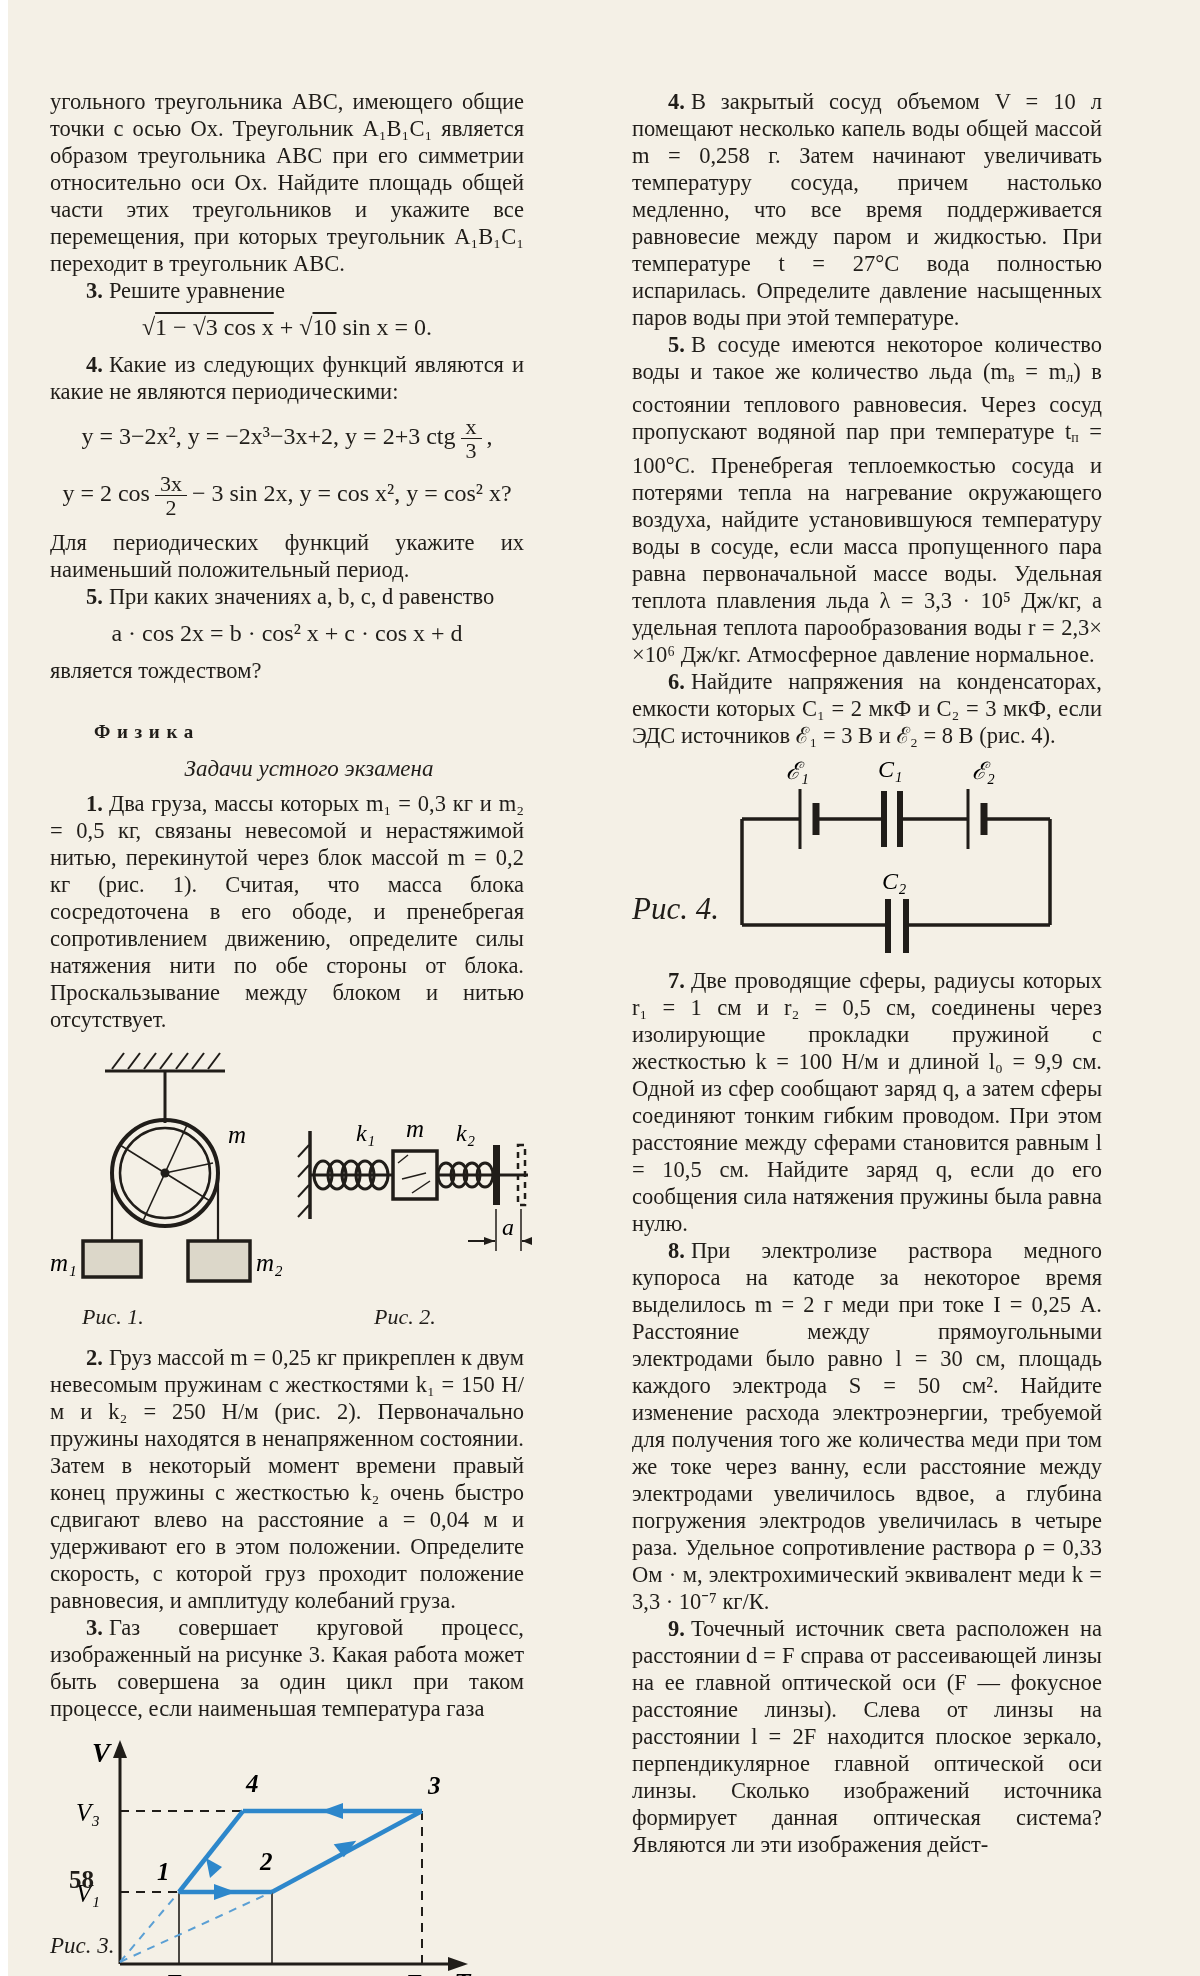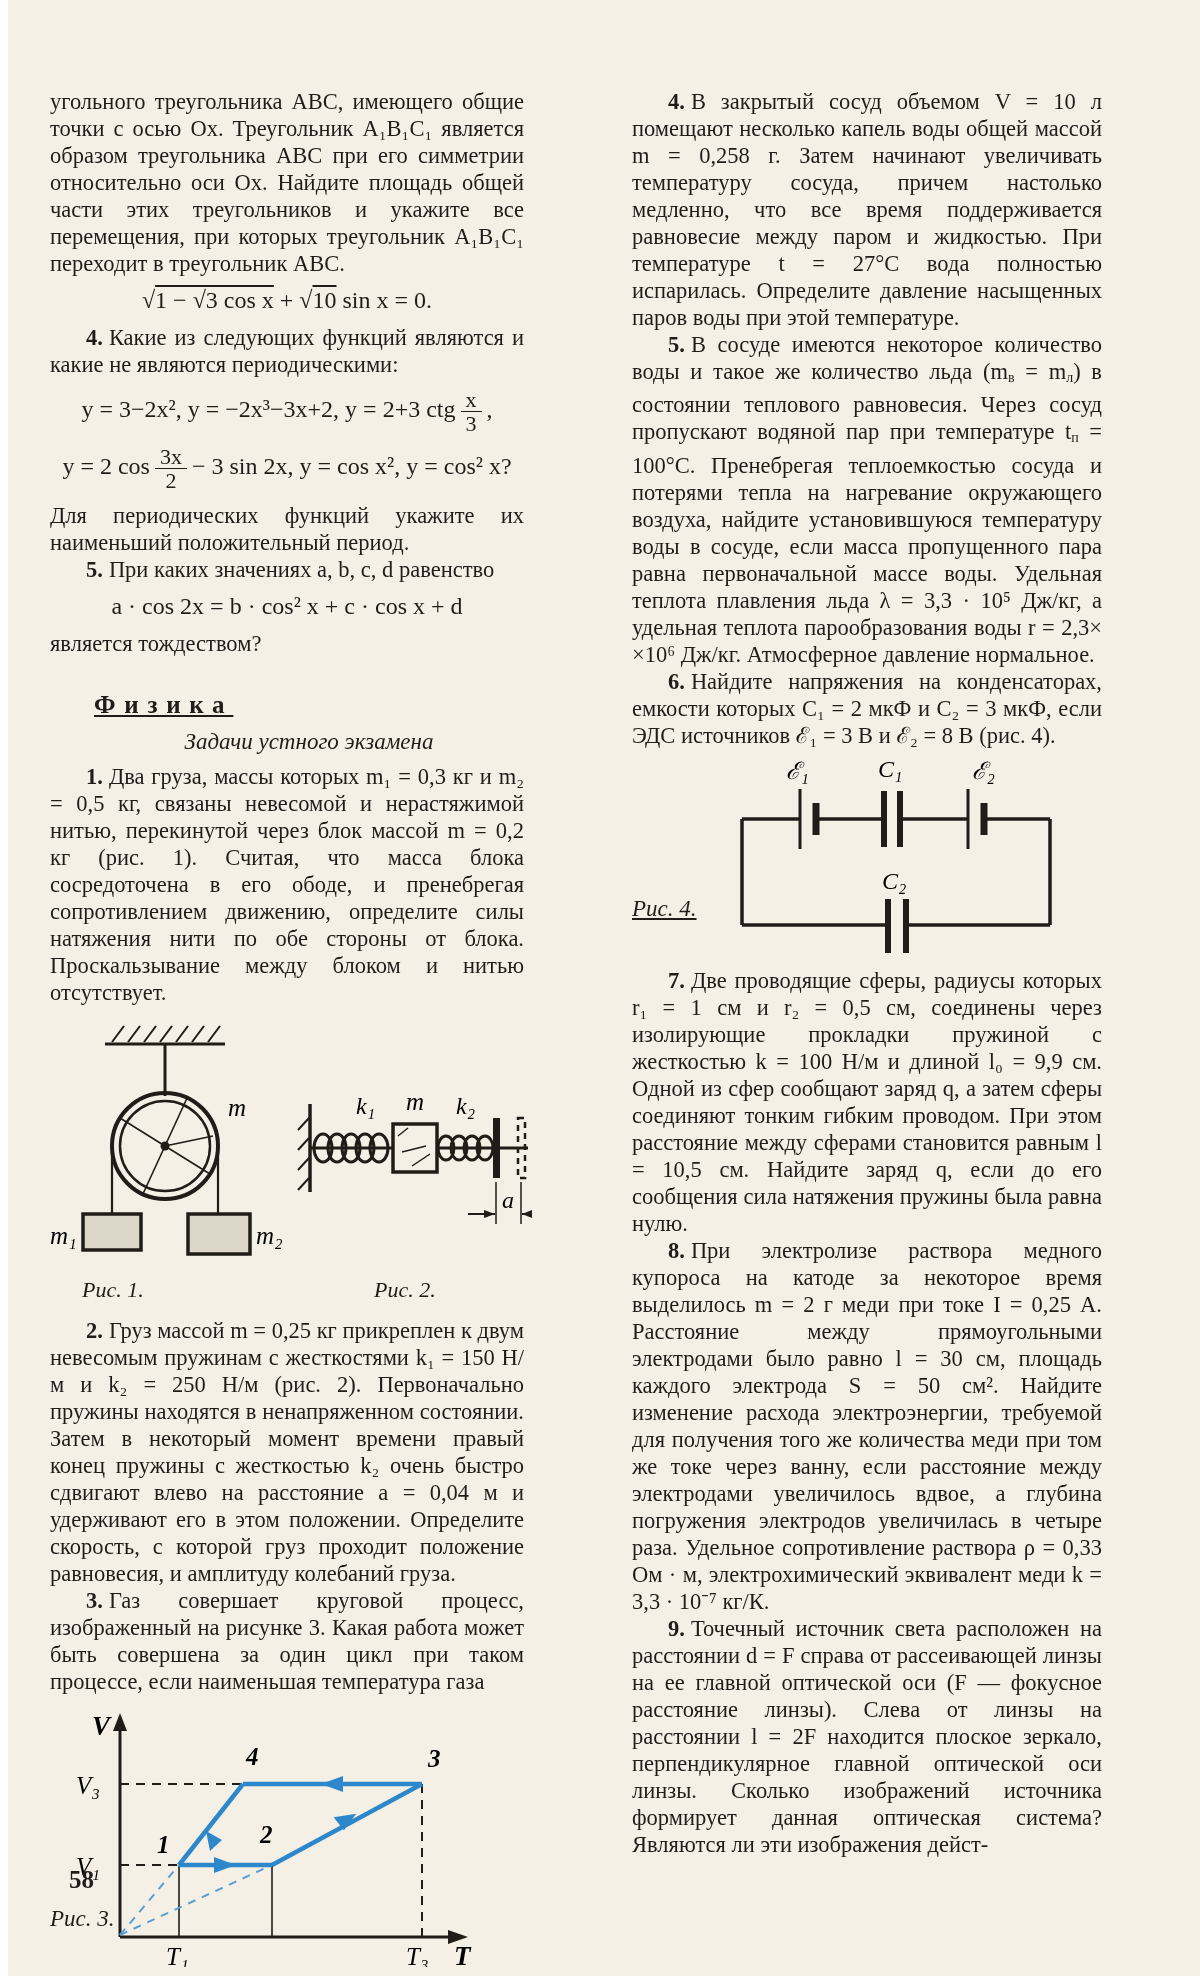--- a/index.html
+++ b/index.html
@@ -13,42 +13,43 @@
   .col-left{left:42px; width:474px;}
   .col-right{left:624px; width:470px;}
   p{margin:0; text-align:justify;}
   p.prob{text-indent:36px;}
   .pnum{font-weight:bold; padding-right:6px;}
   .eq{ text-align:center; font-size:24px; margin:10px 0 10px 0; text-indent:0;}
   .ovl{text-decoration:overline; text-decoration-thickness:1.5px;}
   .frac{display:inline-flex; flex-direction:column; align-items:center; vertical-align:middle; margin:0 5px; line-height:1.05; font-size:22px;}
   .frac .fn{border-bottom:1.8px solid #201d19; padding:0 5px;}
   .frac .fd{padding:0 5px;}
-  .sec-title{font-weight:bold; letter-spacing:0.35em; margin:34px 0 10px 44px; font-size:25px;text-decoration:underline;}
+  .sec-title{font-weight:bold; letter-spacing:0.35em; margin:34px 0 10px 44px; font-size:19px;}
   .sec-sub{font-style:italic; margin:0 0 8px 44px; font-size:23px;text-align:center;}
   .csub{font-size:0.62em; vertical-align:-0.25em;}
   .figrow{display:flex; align-items:flex-end; margin:12px 0 14px 0;}
   .figbox{display:flex; flex-direction:column;}
   .figcap{font-style:italic; font-size:22px; margin-top:6px;}
   .fig3wrap{position:relative; margin-top:10px;}
   .fig3cap{position:absolute; left:0px; top:200px; font-style:italic; font-size:23px;}
   .fig4wrap{position:relative; margin-top:8px; height:210px;}
-  .fig4cap{position:absolute; left:0px; top:138px; font-style:italic; font-size:23px;text-decoration:underline;}
+  .fig4cap{position:absolute; left:0px; top:138px; font-style:italic; font-size:31px;}
   .pageno{position:absolute; left:61px; top:1866px; font-weight:bold; font-size:25px;}
   svg{display:block;}
   .svglabel{font-family:"Liberation Serif", serif; font-style:italic;}
 </style>
 </head>
 <body>
 
 <div class="page">
 
   <div class="col col-left">
     <p>угольного треугольника ABC, имеющего общие точки с осью Ox. Треугольник A₁B₁C₁ является образом треугольника ABC при его симметрии относительно оси Ox. Найдите площадь общей части этих треугольников и укажите все перемещения, при которых треугольник A₁B₁C₁ переходит в треугольник ABC.</p>
 
+    <p class="prob"><b class="pnum">3.</b><span>Решите уравнение</span></p>
 
     <div class="eq"><span>√</span><span class="ovl">1 − √3 cos x</span><span> + </span><span>√</span><span class="ovl">10</span><span> sin x = 0.</span></div>
 
     <p class="prob"><b class="pnum">4.</b><span>Какие из следующих функций являются и какие не являются периодическими:</span></p>
 
     <div class="eq"><span>y = 3−2x²,</span><span>  y = −2x³−3x+2,</span><span>  y = 2+3 ctg</span><span class="frac">
           <span class="fn">x</span>
           <span class="fd">3</span>
         </span><span>,</span></div>
 

